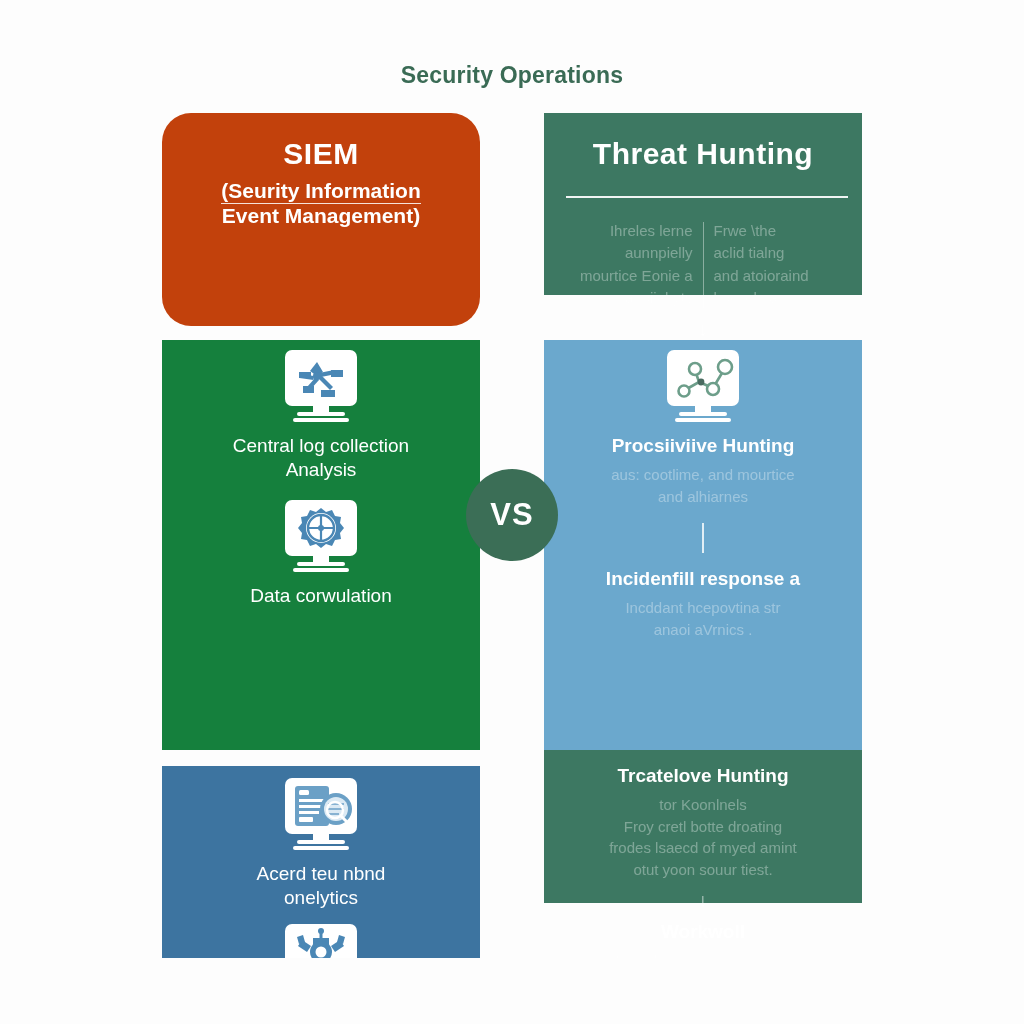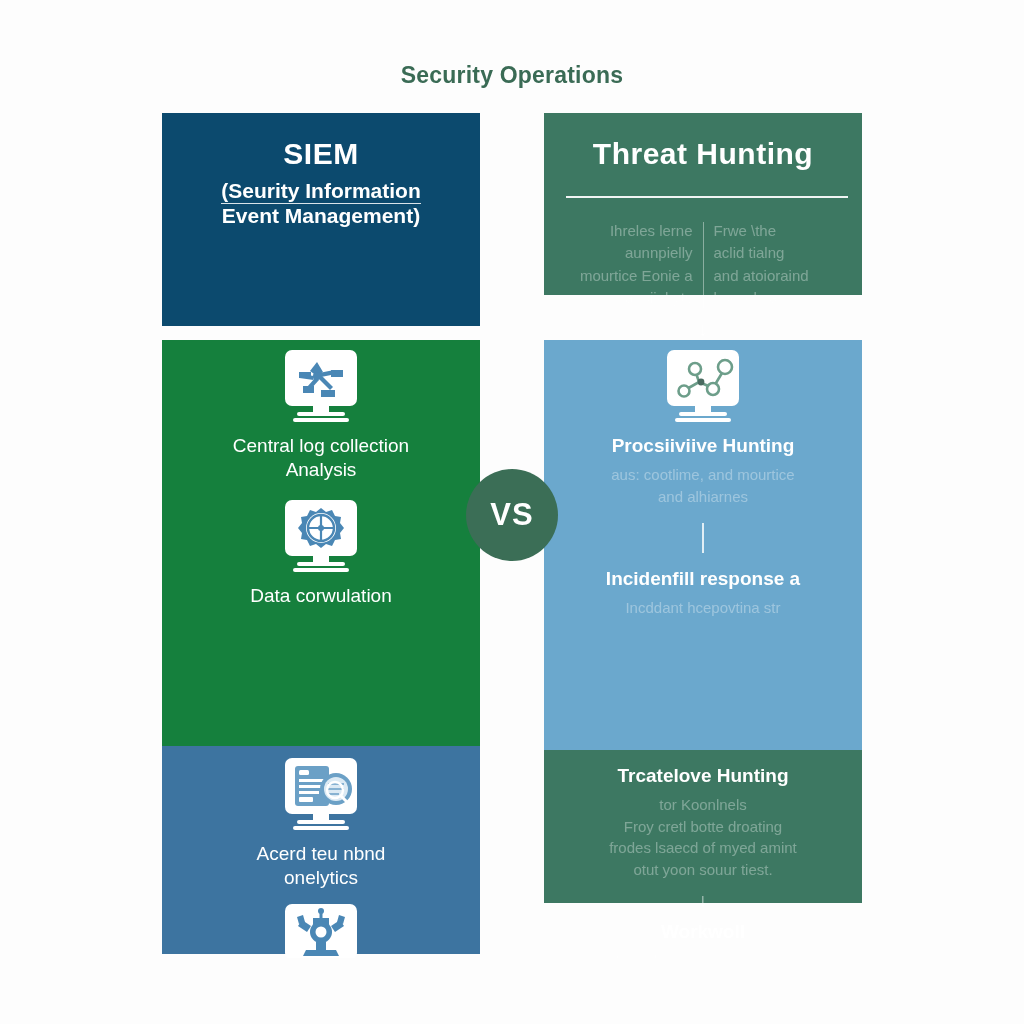--- a/index.html
+++ b/index.html
@@ -44,23 +44,23 @@
   .panel-left  { left: 162px; }
   .panel-right { left: 544px; }
 
   .band {
     position: absolute;
     left: 0;
     width: 100%;
     box-sizing: border-box;
   }
   
-  .lb-top    { top: 0px;   height: 213px; background: #0c4a6e; }
+  .lb-top    { top: 0px;   height: 213px; background: #c2410c; border-radius: 29px; }
   .lb-mid    { top: 227px; height: 410px; background: #15803d; }
-  .lb-bot    { top: 633px; height: 208px; background: #3d74a0; }
+  .lb-bot    { top: 653px; height: 208px; background: #3d74a0; }
   
   .rb-top    { top: 0px;   height: 182px; background: #3d7862; }
   .rb-mid    { top: 227px; height: 410px; background: #6ba8cd; }
   .rb-bot    { top: 637px; height: 153px; background: #3d7862; }
 
   .band-inner {
     position: relative;
     height: 100%;
     padding: 0 22px;
     box-sizing: border-box;
@@ -367,20 +367,21 @@
         <div class="blurtext">
           <div>aus: cootlime, and mourtice</div>
           <div>and alhiarnes</div>
         </div>
 
         <div class="mini-divider" style="margin-top:16px"></div>
 
         <div class="item-label strong" style="margin-top:14px">Incidenfill response a</div>
         <div class="blurtext">
           <div>Incddant hcepovtina str</div>
+          <div>anaoi aVrnics .</div>
         </div>
 
       </div>
     </div>
 
     <div class="band rb-bot">
       <div class="band-inner">
 
         <div class="item-label strong" style="margin-top:14px">Trcatelove Hunting</div>
         <div class="blurtext">

